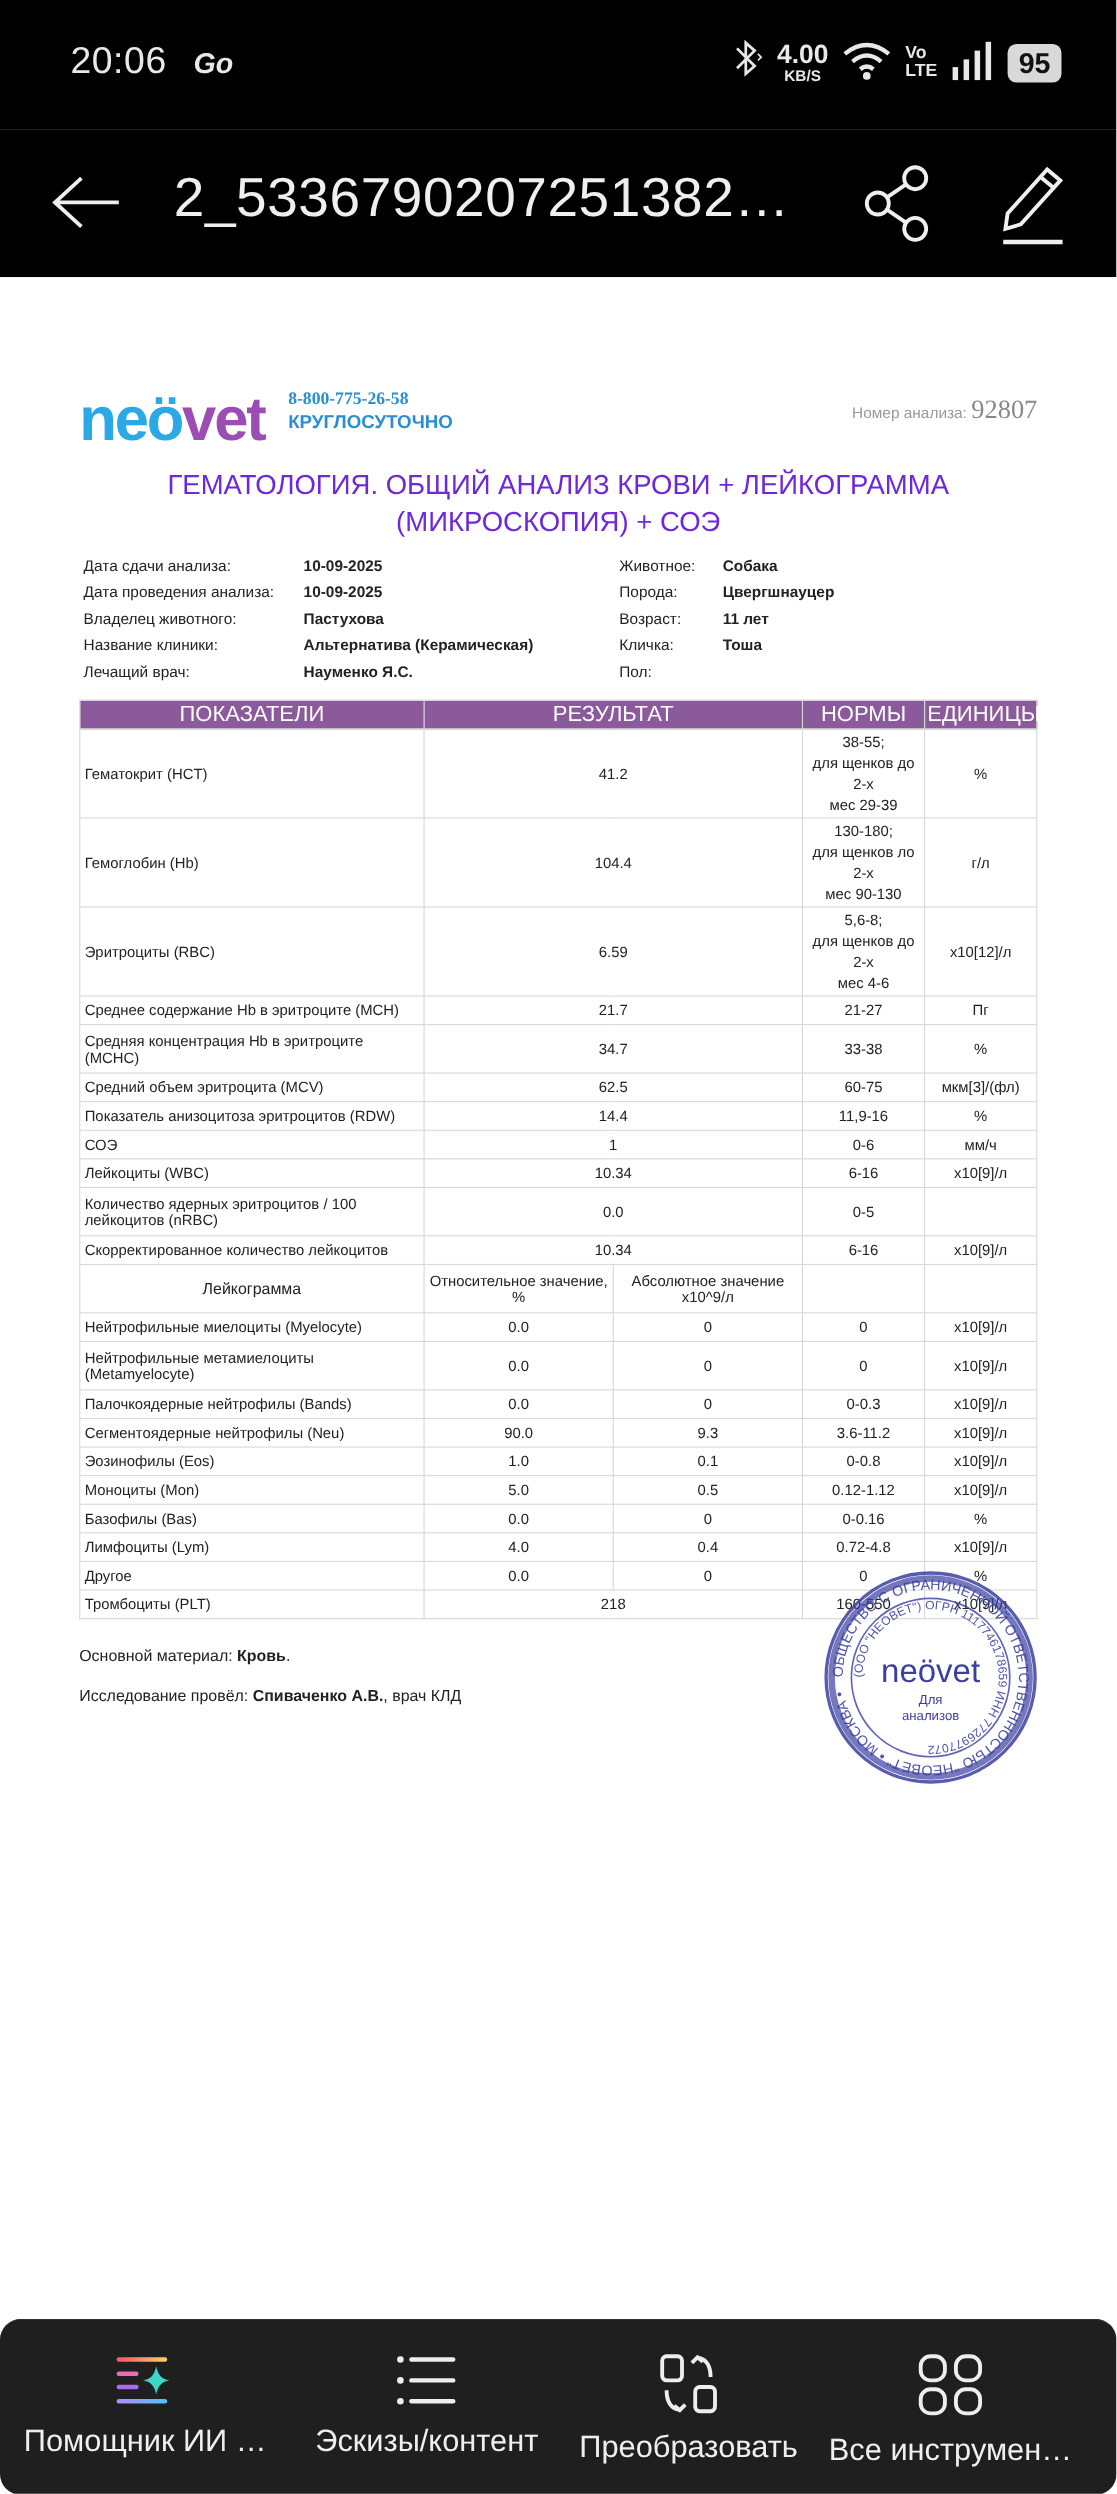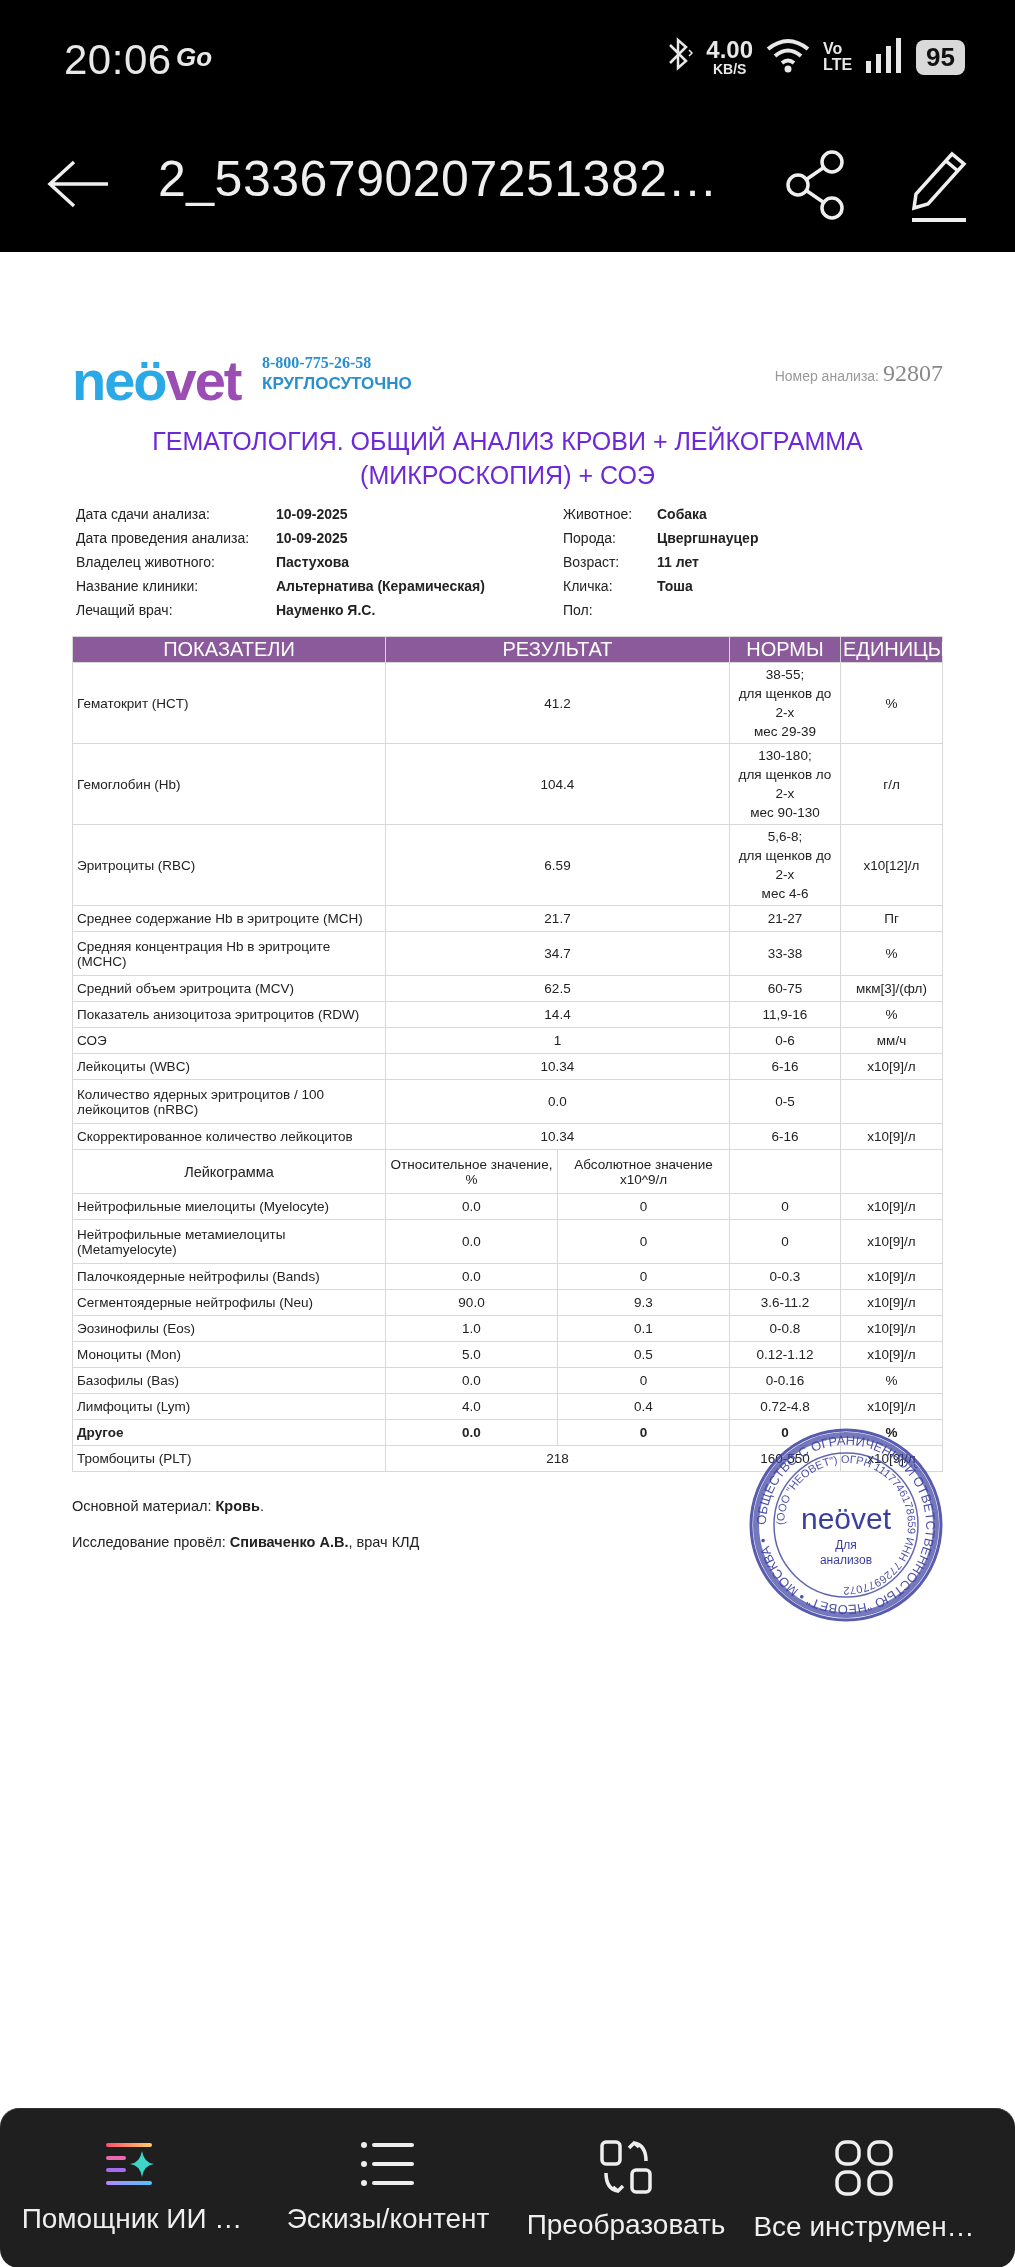--- a/index.html
+++ b/index.html
@@ -1,18 +1,18 @@
 <!DOCTYPE html>
 <html><head>
 <meta charset="utf-8">
 <style>
   html, body { margin:0; padding:0; }
   body { width:1015px; height:2267px; background:#ffffff; position:relative; overflow:hidden; font-family:"Liberation Sans", sans-serif; }
   .statusbar { position:absolute; left:0; top:0; width:1015px; height:118px; background:#000; color:#e8e8e8; }
-  .sb-time { position:absolute; left:64px; top:36px; font-size:42px; font-family:"Liberation Sans", sans-serif; letter-spacing:0.5px;text-align:right; }
+  .sb-time { position:absolute; left:64px; top:36px; font-size:34px; font-family:"Liberation Sans", sans-serif; letter-spacing:0.5px;text-align:right; }
   .sb-go { position:absolute; left:176px; top:42px; font-size:26px; font-style:italic; font-weight:bold; }
   .sb-right { position:absolute; right:50px; top:34px; height:46px; display:flex; align-items:center; gap:12px; }
   .sb-bt { font-size:30px; }
   .sb-speed { display:flex; flex-direction:column; align-items:center; line-height:1; }
   .sb-speed .v { font-size:24px; font-weight:bold; }
   .sb-speed .u { font-size:14px; font-weight:bold; }
   .sb-volte { display:flex; flex-direction:column; line-height:1; font-size:16px; font-weight:bold; }
   .battery { background:#d9d9d9; color:#111; border-radius:8px; font-size:26px; font-weight:bold; padding:2px 10px; }
   .topbar { position:absolute; left:0; top:118px; width:1015px; height:134px; background:#000; color:#efefef; }
   .back { position:absolute; left:44px; top:36px; width:70px; height:60px; }
@@ -296,21 +296,21 @@
           <td class="c">0-0.16</td>
           <td class="c">%</td>
         </tr>
         <tr style="height: 26px;">
           <td class="l">Лимфоциты (Lym)</td>
           <td class="c">4.0</td>
           <td class="c">0.4</td>
           <td class="c">0.72-4.8</td>
           <td class="c">x10[9]/л</td>
         </tr>
-        <tr style="height: 26px; font-weight: bold;">
+        <tr style="height: 26px;">
           <td class="l">Другое</td>
           <td class="c">0.0</td>
           <td class="c">0</td>
           <td class="c">0</td>
           <td class="c">%</td>
         </tr>
       </tbody>
     <tbody>
       <tr class="plt-row" style="height:26px">
         <td class="l">Тромбоциты (PLT)</td>

